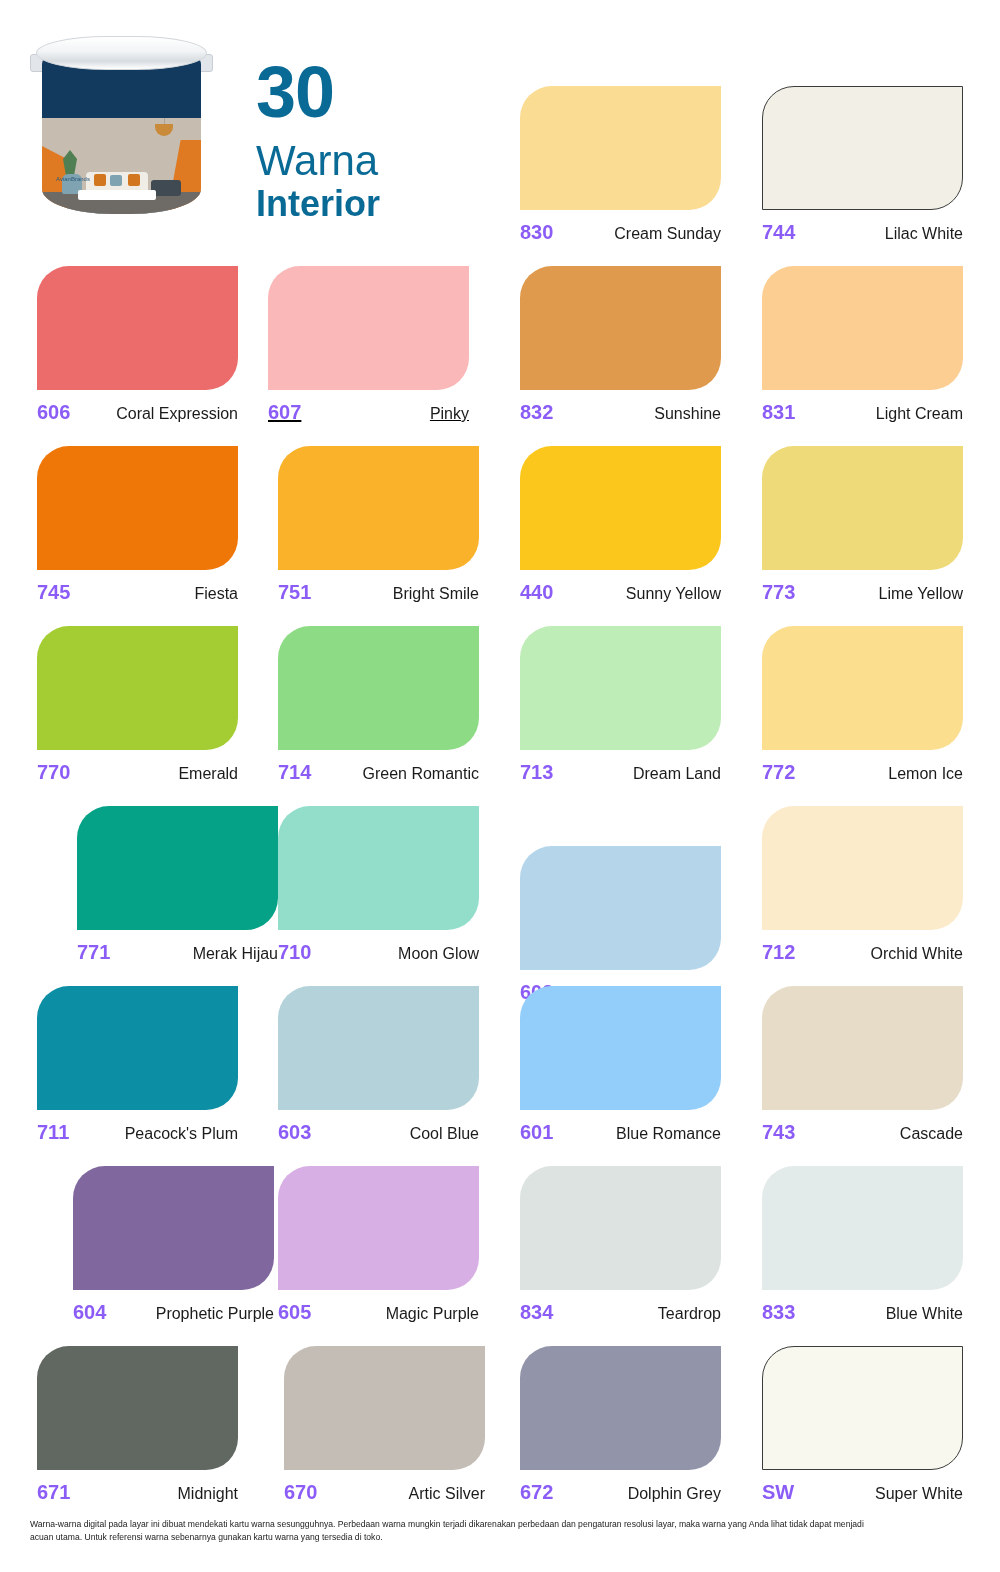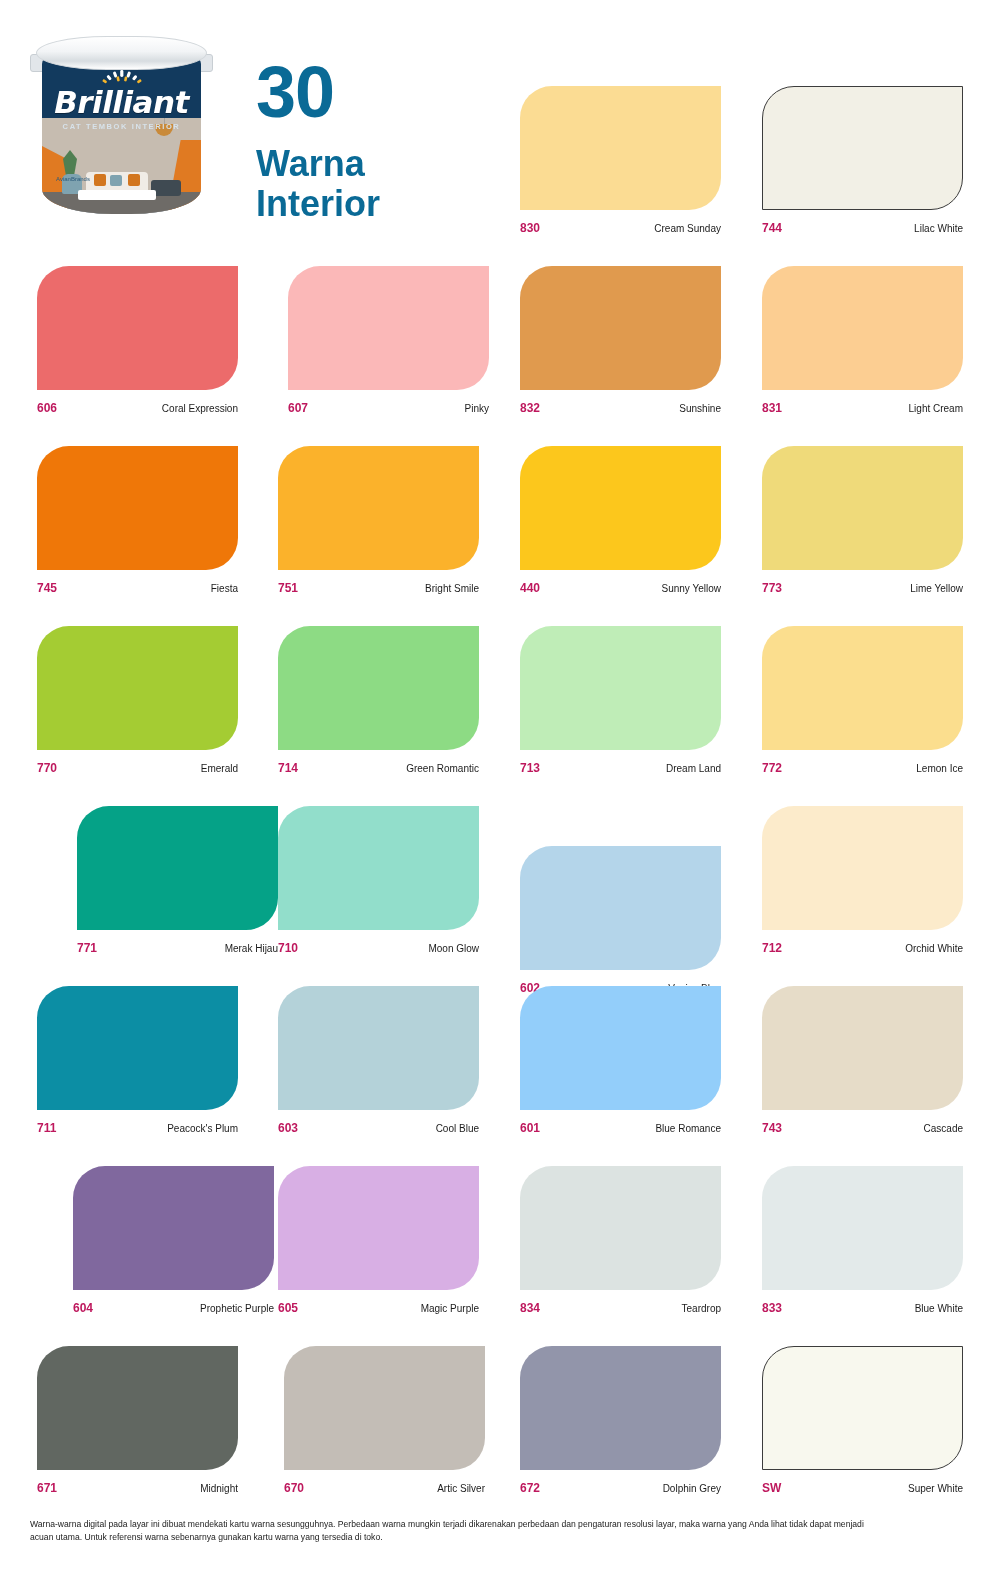--- a/index.html
+++ b/index.html
@@ -168,24 +168,24 @@
     top: 62px;
     color: #0a6a96;
   }
   .title-30 {
     font-size: 72px;
     font-weight: bold;
     line-height: 0.86;
     letter-spacing: -1px;
   }
   .title-warna {
-    font-size: 36px;
-    font-weight: bold;
+    font-size: 42px;
+    font-weight: normal;
     line-height: 1.12;
-    margin-top: 20px;
+    margin-top: 13px;
   }
   .title-interior {
     font-size: 36px;
     font-weight: bold;
     line-height: 1.12;
   }
 
   
   .grid {
     position: absolute;
@@ -207,26 +207,26 @@
     border: 1px solid #3c3c3c;
   }
   .caption {
     margin-top: 11px;
     display: flex;
     align-items: baseline;
     justify-content: space-between;
     height: 18px;
   }
   .code {
-    font-size: 12px;
+    font-size: 20px;
     font-weight: bold;
-    color: #be185d;
+    color: #8b5cf6;
   }
   .cname {
-    font-size: 10px;
+    font-size: 16px;
     color: #1b1b1b;
   }
 
   
   .footer {
     position: absolute;
     left: 30px;
     top: 1518px;
     width: 840px;
     font-size: 8.6px;
@@ -251,39 +251,20 @@
         <div class="photo-chair"></div>
         <div class="photo-table"></div>
         <div class="photo-sofa"></div>
         <div class="photo-cush1"></div>
         <div class="photo-cush3"></div>
         <div class="photo-cush2"></div>
         <div class="photo-sofa2"></div>
         <div class="photo-floor"></div>
       </div>
 
-      <div class="brand-wrap">
-        <svg class="brand-rays" viewBox="0 0 50 16">
-          <g fill="#ffffff">
-            <rect x="23.2" y="0" width="3.2" height="7" rx="1.4"></rect>
-            <rect x="16.6" y="1.6" width="3" height="6" rx="1.4" transform="rotate(-20 18 4.6)"></rect>
-            <rect x="30.2" y="1.6" width="3" height="6" rx="1.4" transform="rotate(20 31.7 4.6)"></rect>
-            <rect x="10.6" y="5" width="3" height="5.4" rx="1.4" transform="rotate(-40 12 7.7)"></rect>
-            <rect x="36.2" y="5" width="3" height="5.4" rx="1.4" transform="rotate(40 37.7 7.7)"></rect>
-          </g>
-          <g fill="#f5b52a">
-            <rect x="19.8" y="6.4" width="2.6" height="5" rx="1.2" transform="rotate(-12 21 8.9)"></rect>
-            <rect x="27.4" y="6.4" width="2.6" height="5" rx="1.2" transform="rotate(12 28.7 8.9)"></rect>
-            <rect x="6.4" y="9" width="2.6" height="4.6" rx="1.2" transform="rotate(-58 7.7 11.3)"></rect>
-            <rect x="41" y="9" width="2.6" height="4.6" rx="1.2" transform="rotate(58 42.3 11.3)"></rect>
-          </g>
-        </svg>
-        <div class="brand-name">Brilliant</div>
-        <div class="brand-sub">CAT TEMBOK INTERIOR</div>
-      </div>
 
       <div class="bucket-logo">AvianBrands</div>
     </div>
     <div class="bucket-lid"></div>
   </div>
 
   <div class="title-block">
     <div class="title-30">30</div>
     <div class="title-warna">Warna</div>
     <div class="title-interior">Interior</div>
@@ -305,21 +286,21 @@
         <span class="cname">Lilac White</span>
       </div>
     </div>
     <div class="cell" style="left: 37px; top: 266px;">
       <div class="swatch" style="background: rgb(236, 107, 107);"></div>
       <div class="caption">
         <span class="code">606</span>
         <span class="cname">Coral Expression</span>
       </div>
     </div>
-    <div class="cell" style="left: 288px; top: 266px;">
+    <div class="cell" style="left: 268px; top: 266px; text-decoration: underline;">
       <div class="swatch" style="background: rgb(251, 184, 184);"></div>
       <div class="caption">
         <span class="code">607</span>
         <span class="cname">Pinky</span>
       </div>
     </div>
     <div class="cell" style="left: 520px; top: 266px;">
       <div class="swatch" style="background: rgb(224, 154, 78);"></div>
       <div class="caption">
         <span class="code">832</span>

